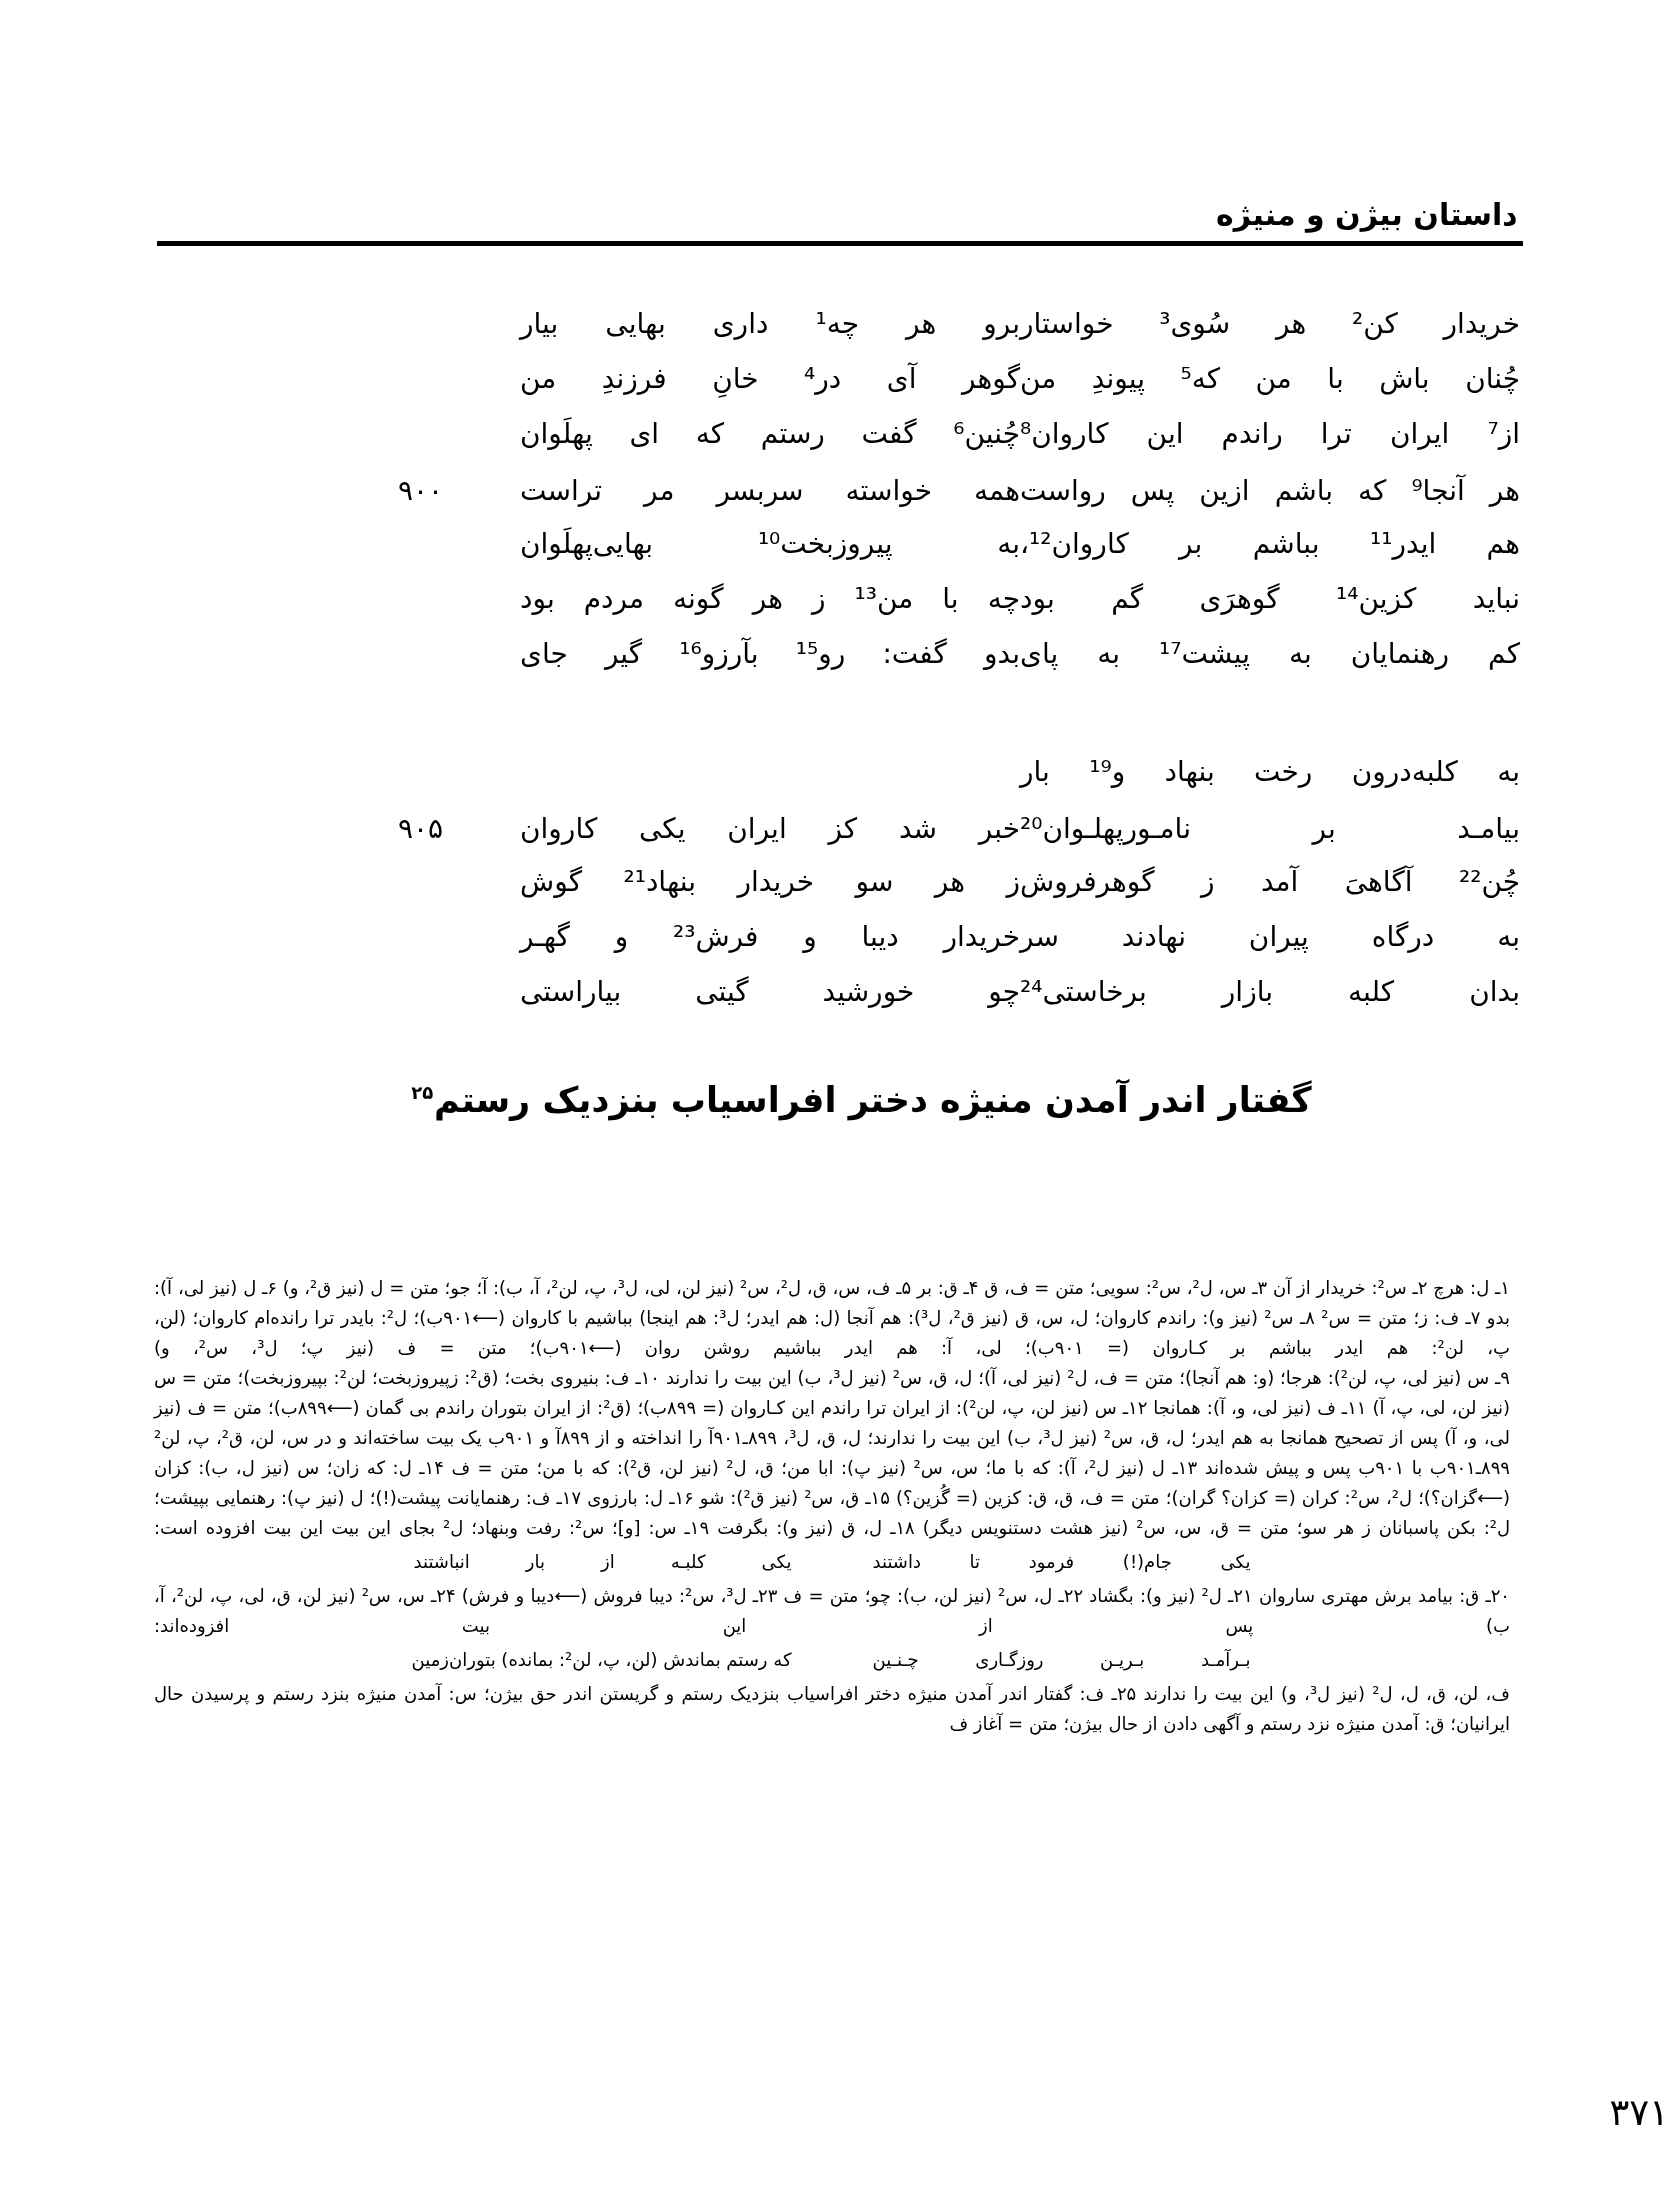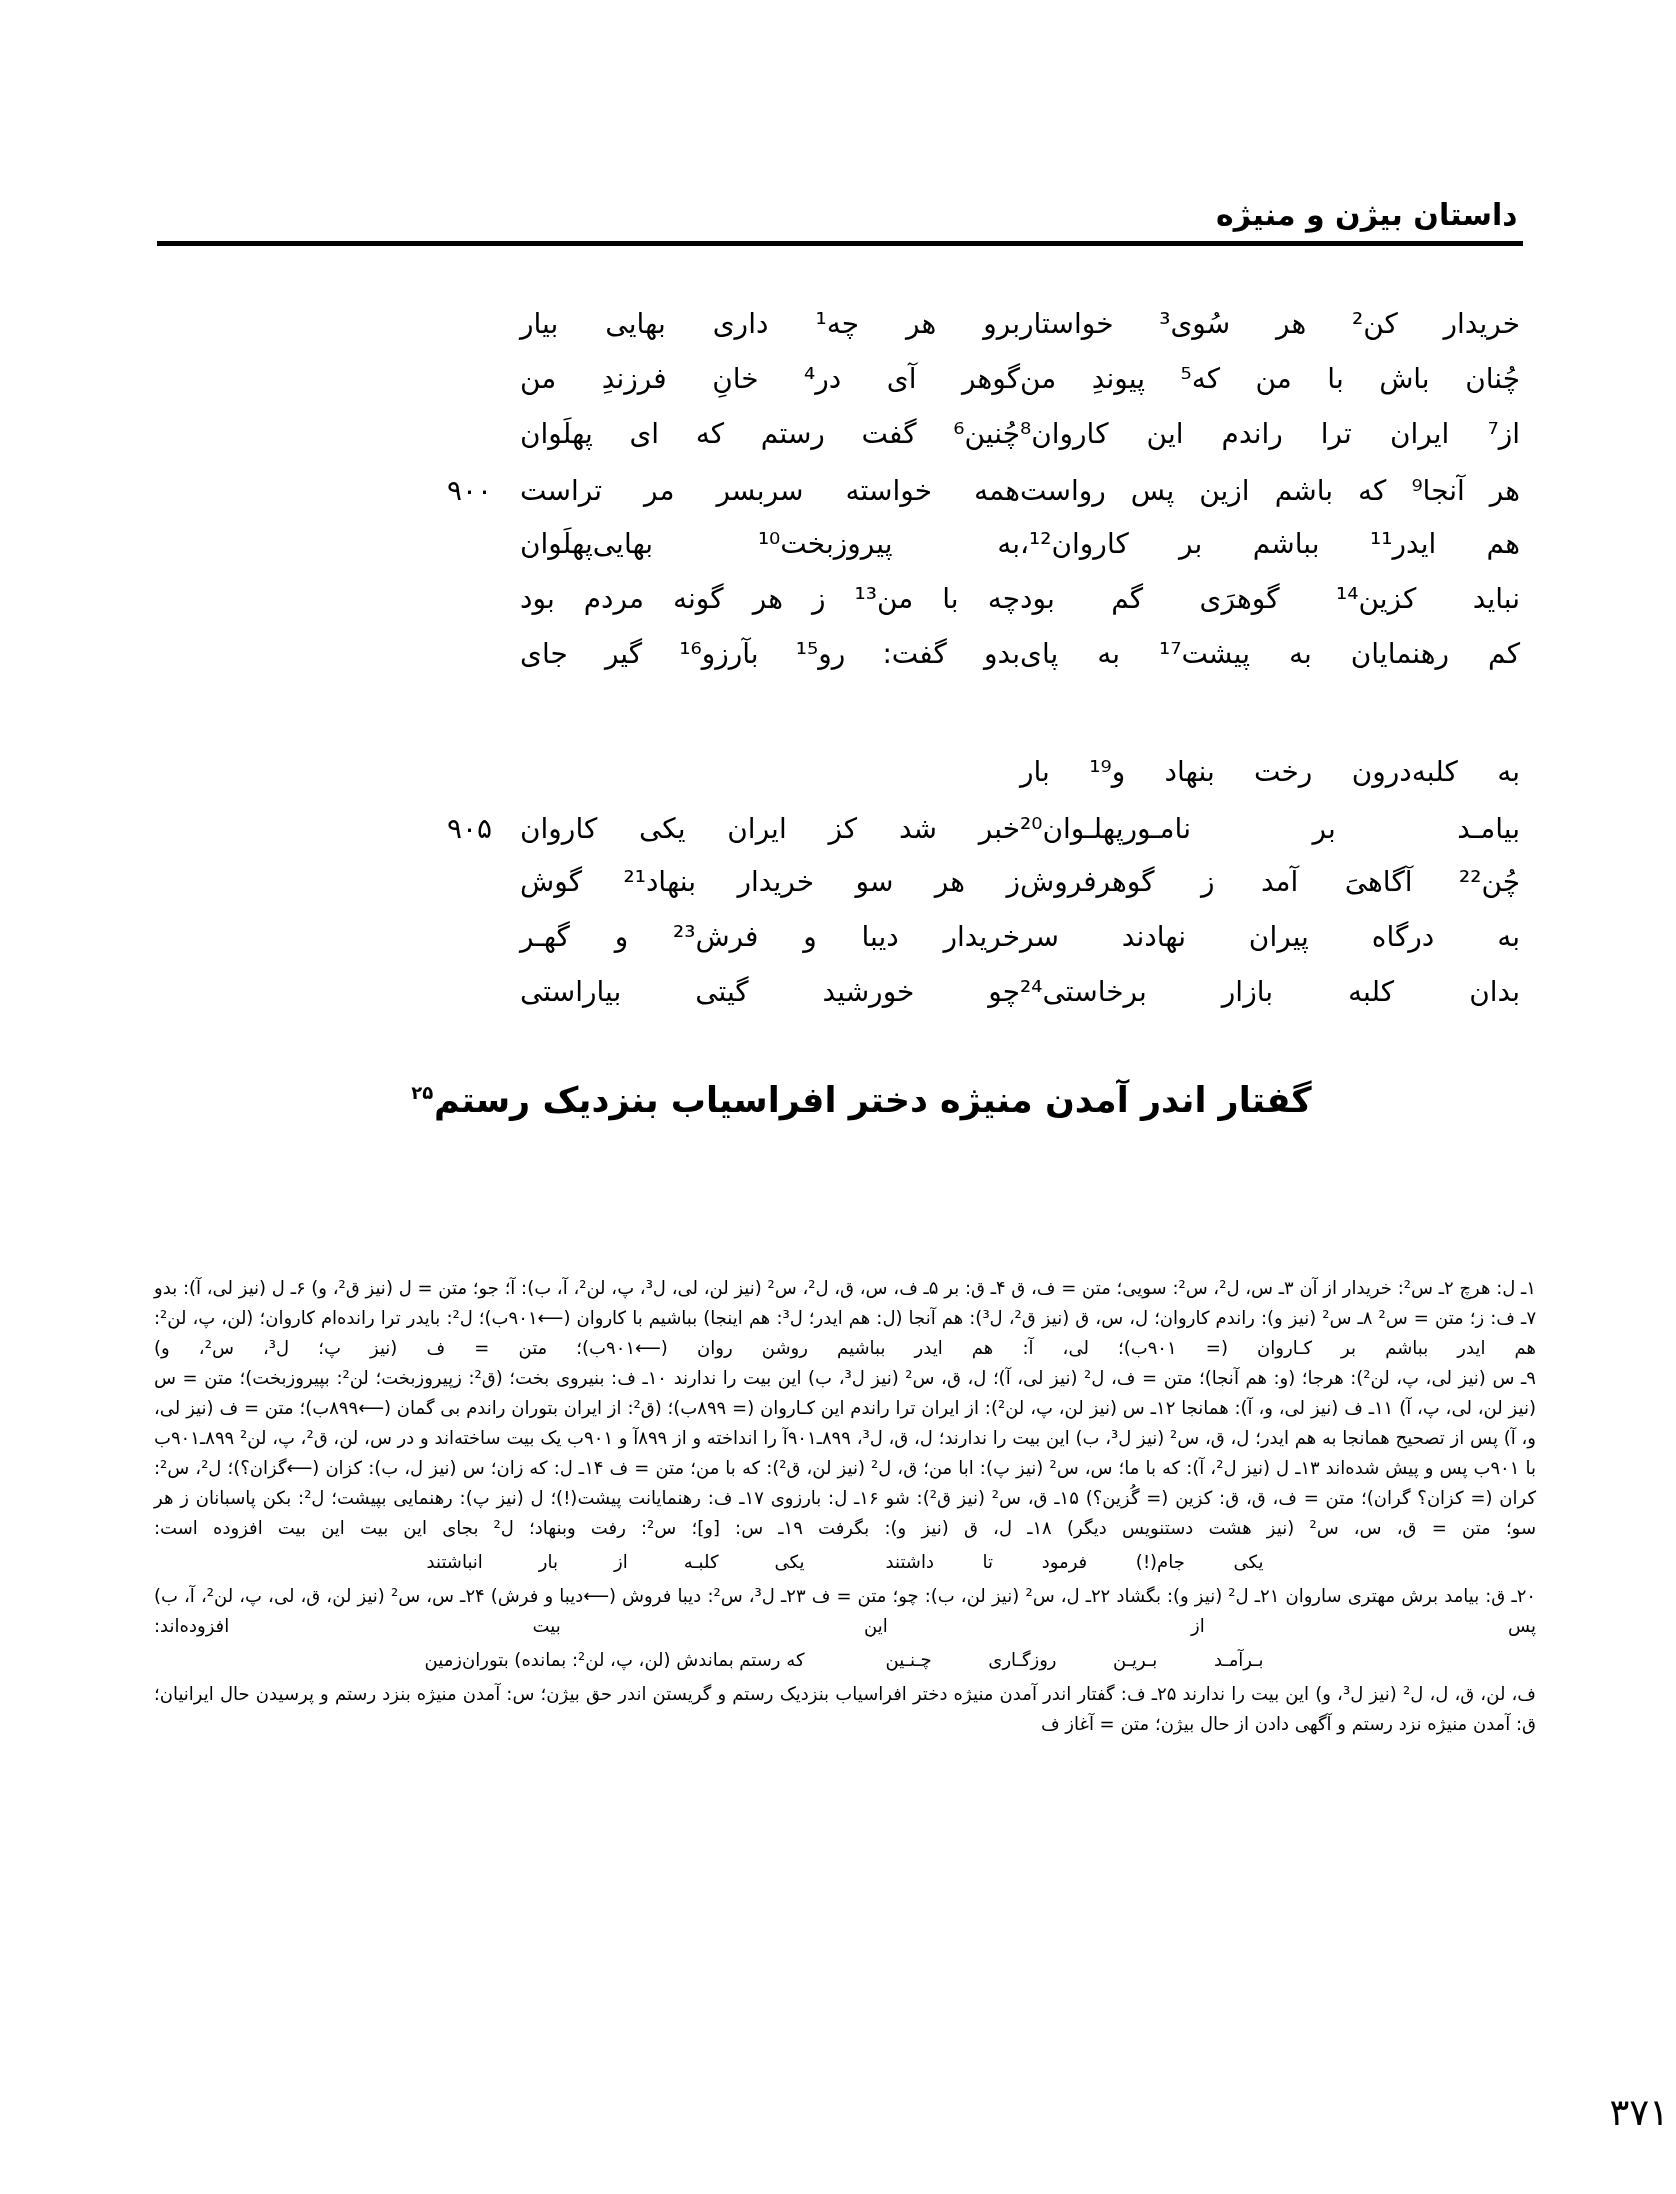--- a/index.html
+++ b/index.html
@@ -71,21 +71,21 @@
   }
   .hemi {
     flex: 0 0 500px;
     width: 500px;
     font-size: 28px;
     line-height: 1.35;
     text-align: justify;
     text-align-last: justify;
     white-space: nowrap;
   }
-  .hemi.right { }
+  .hemi.right { margin-left: 49px; }
   .hemi.left  { }
 
   sup.note {
     font-size: 16px;
     vertical-align: super;
     line-height: 0;
     margin-right: 0.7px;
     margin-left: 46px;
   }
 
@@ -99,21 +99,21 @@
     font-size: 35px;
     font-weight: 600;
     letter-spacing: 0.3px;
   }
   .section-heading sup.note { font-size: 18px; }
 
   
   .notes {
     position: absolute;
     top: 1273px;
-    right: 141px;
+    right: 167px;
     left: 154px;
     font-size: 18px;
     line-height: 30px;
     text-align: justify;
     text-align-last: justify;
   }
   .notes p {
     margin: 0;
     padding: 0;
     text-align: justify;

